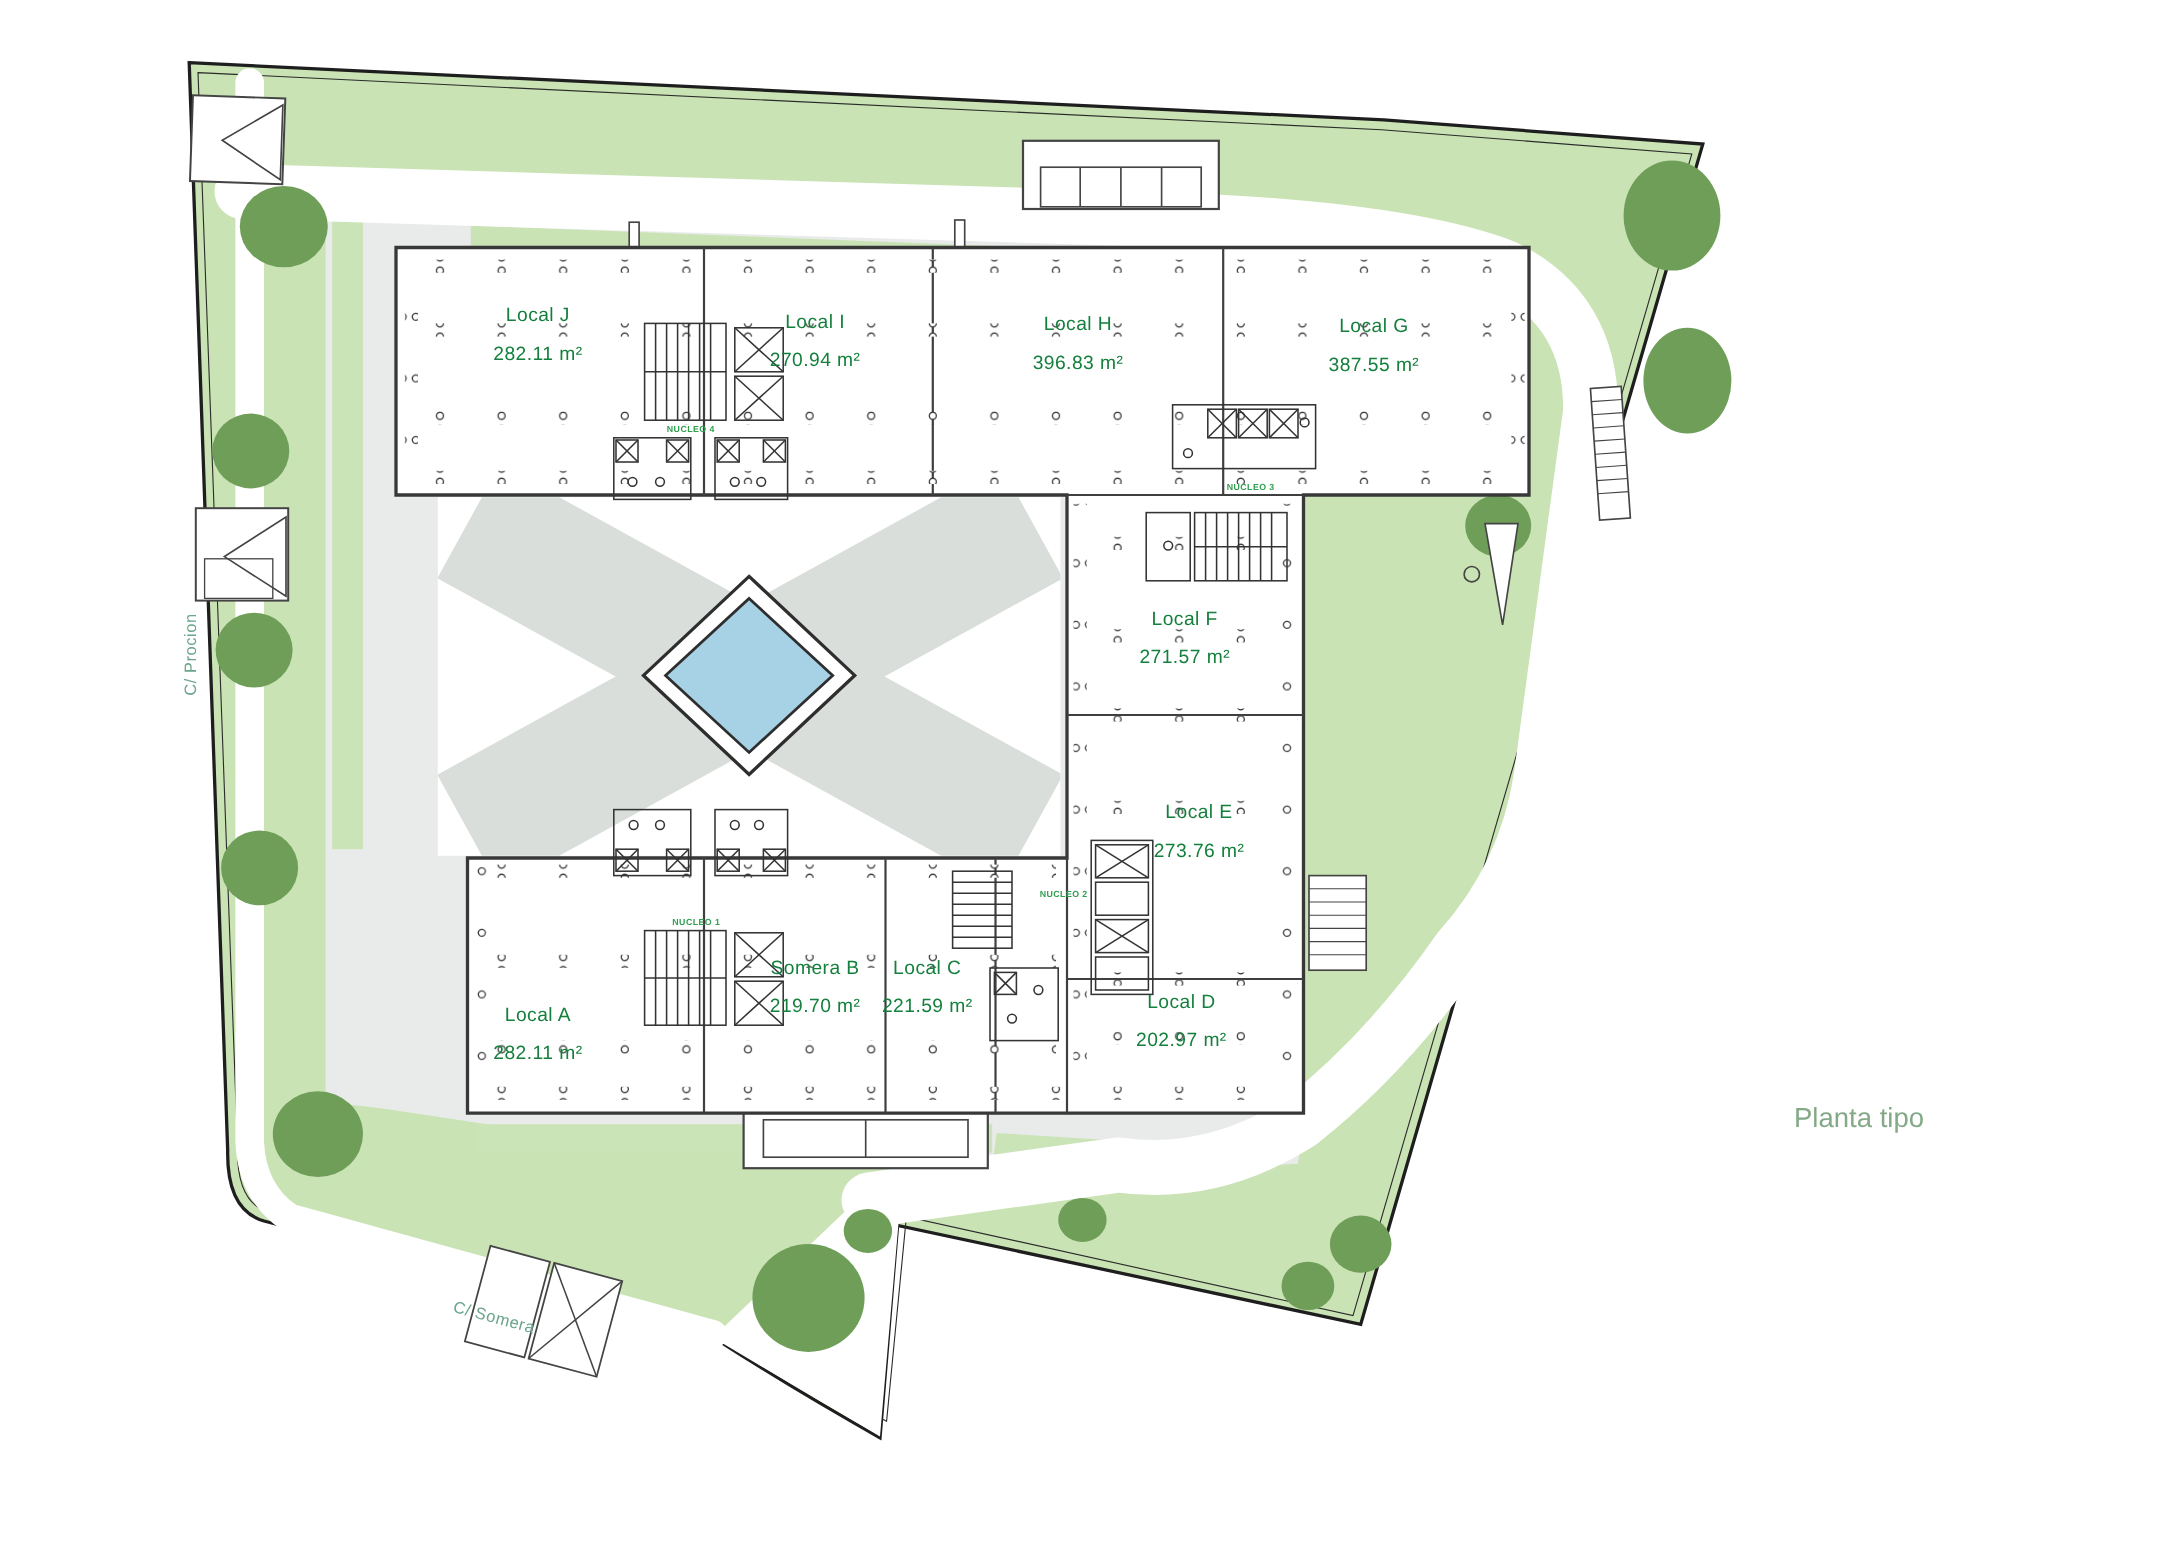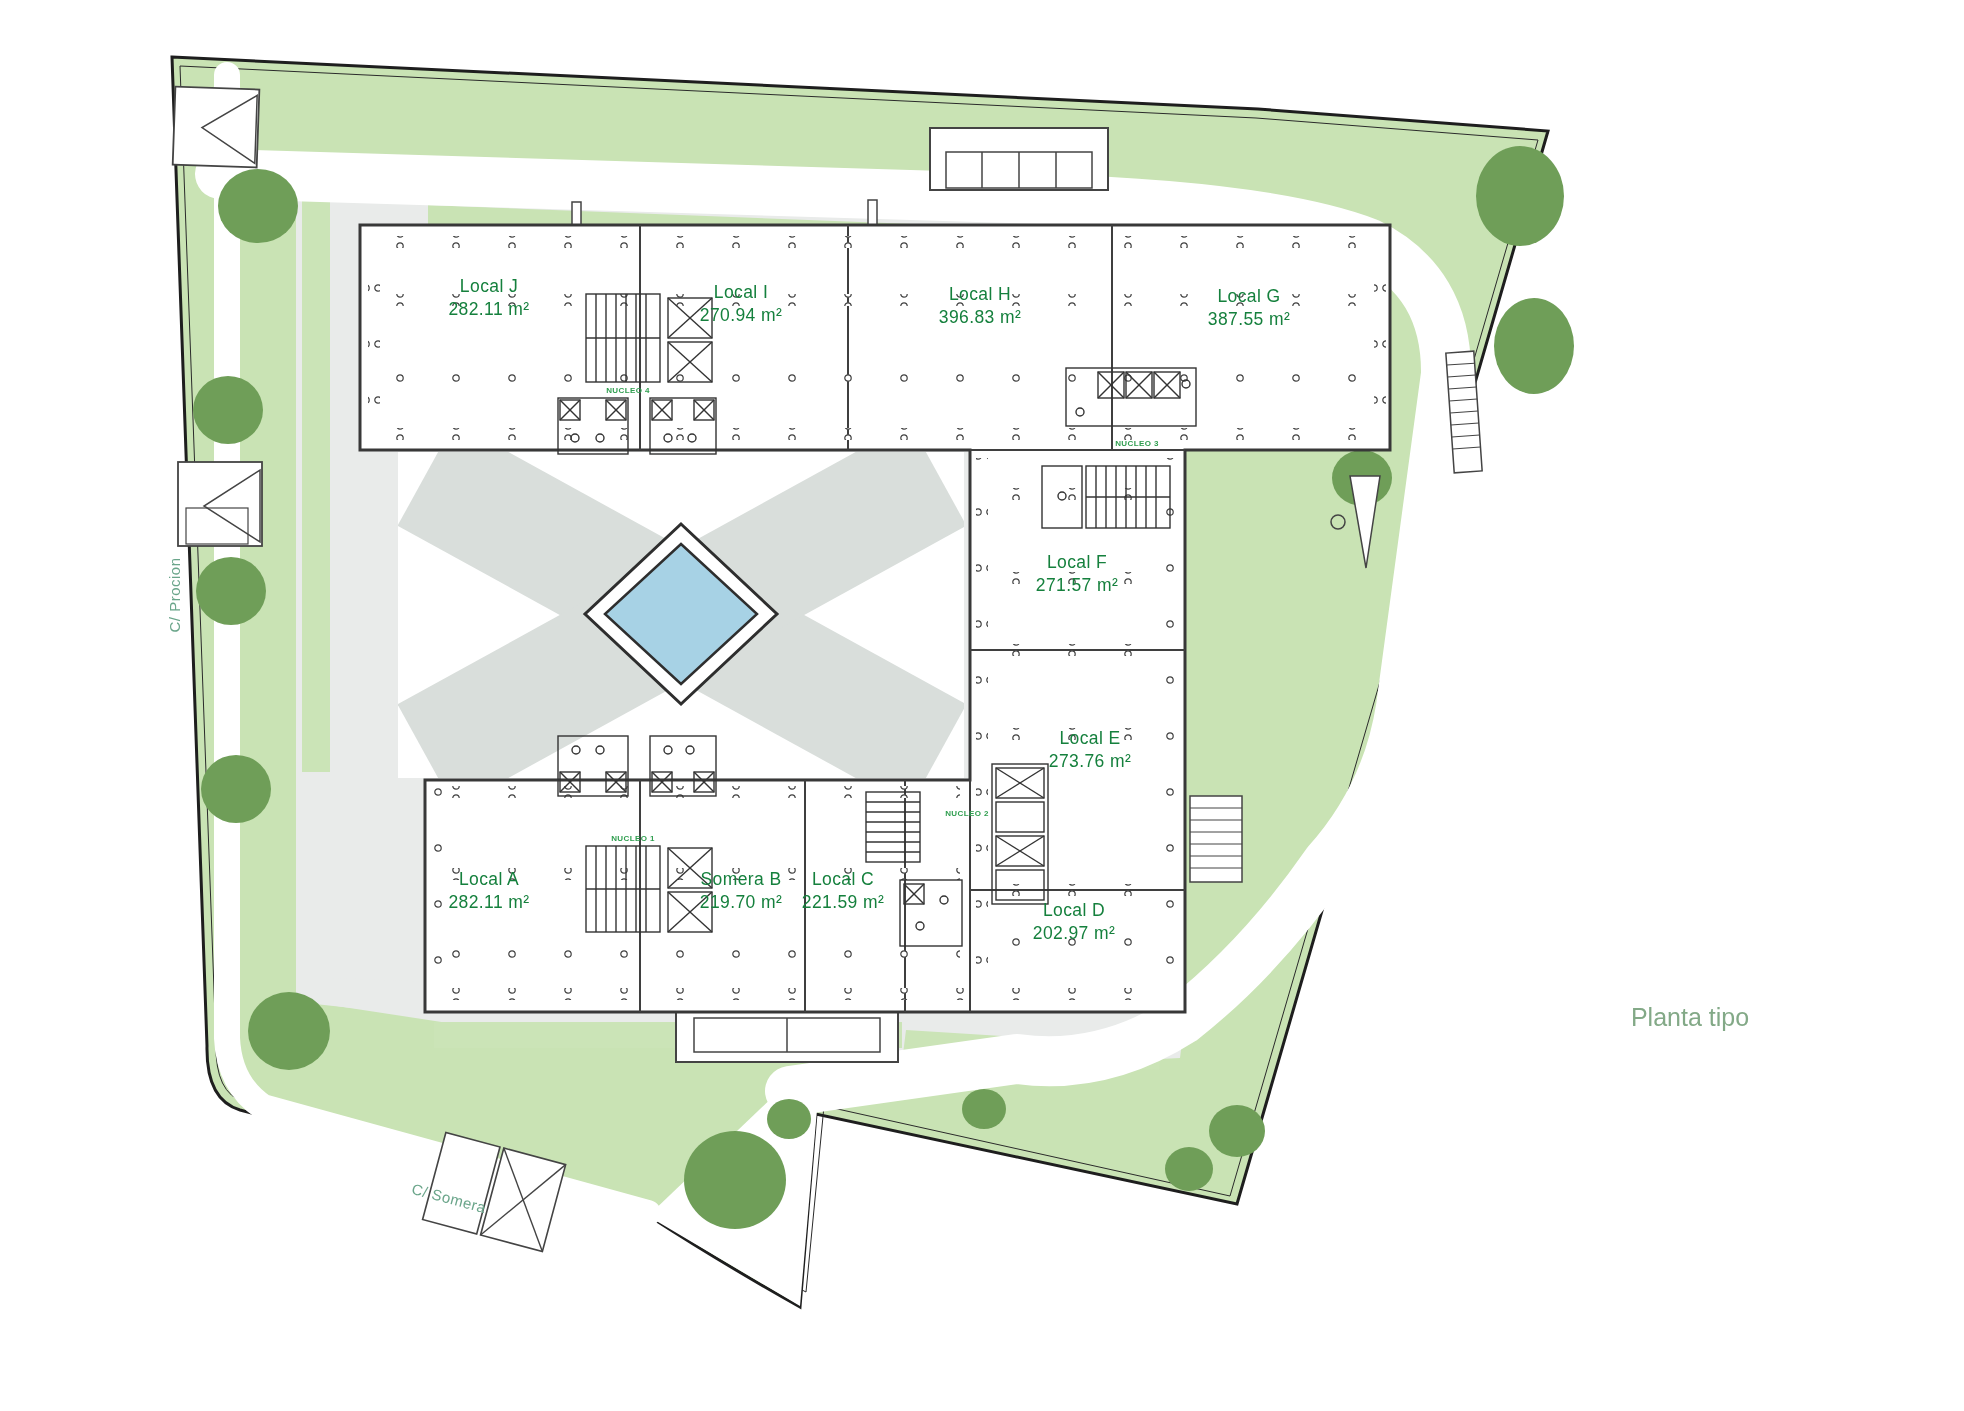--- a/index.html
+++ b/index.html
@@ -6,21 +6,21 @@
   .stage{
     position:relative;width:1964px;height:1411px;background:#ffffff;overflow:hidden;
     font-family:"Liberation Sans", sans-serif;
   }
   .stage svg{position:absolute;left:0;top:0;}
   .lbl{position:absolute;white-space:nowrap;}
   .unit-label{
     text-align:center;color:#15803d;font-size:17.5px;letter-spacing:.4px;
     transform:translate(-50%,0);
   }
-  .unit-label .u-area{margin-top:2px;}
+  .unit-label .u-area{margin-top:14px;}
   .nucleo-label{
     color:#2f9e4f;font-size:8px;font-weight:bold;letter-spacing:.4px;
     transform:translate(-50%,-50%);
   }
   .main-title{
     color:#8fb093;font-size:44px;letter-spacing:.5px;
     transform:translate(-50%,-50%);
   }
   .sub-title{
     color:#83a987;font-size:25px;
@@ -334,21 +334,21 @@
   <div class="u-area">387.55 m²</div>
 </div>
 <div class="lbl unit-label" style="left:1077px;top:552px;">
   <div class="u-name">Local F</div>
   <div class="u-area">271.57 m²</div>
 </div>
 <div class="lbl unit-label" style="left:1090px;top:728px;">
   <div class="u-name">Local E</div>
   <div class="u-area">273.76 m²</div>
 </div>
-<div class="lbl unit-label" style="left:489px;top:869px;">
+<div class="lbl unit-label" style="left:489px;top:912px;">
   <div class="u-name">Local A</div>
   <div class="u-area">282.11 m²</div>
 </div>
 <div class="lbl unit-label" style="left:741px;top:869px;">
   <div class="u-name">Somera B</div>
   <div class="u-area">219.70 m²</div>
 </div>
 <div class="lbl unit-label" style="left:843px;top:869px;">
   <div class="u-name">Local C</div>
   <div class="u-area">221.59 m²</div>

